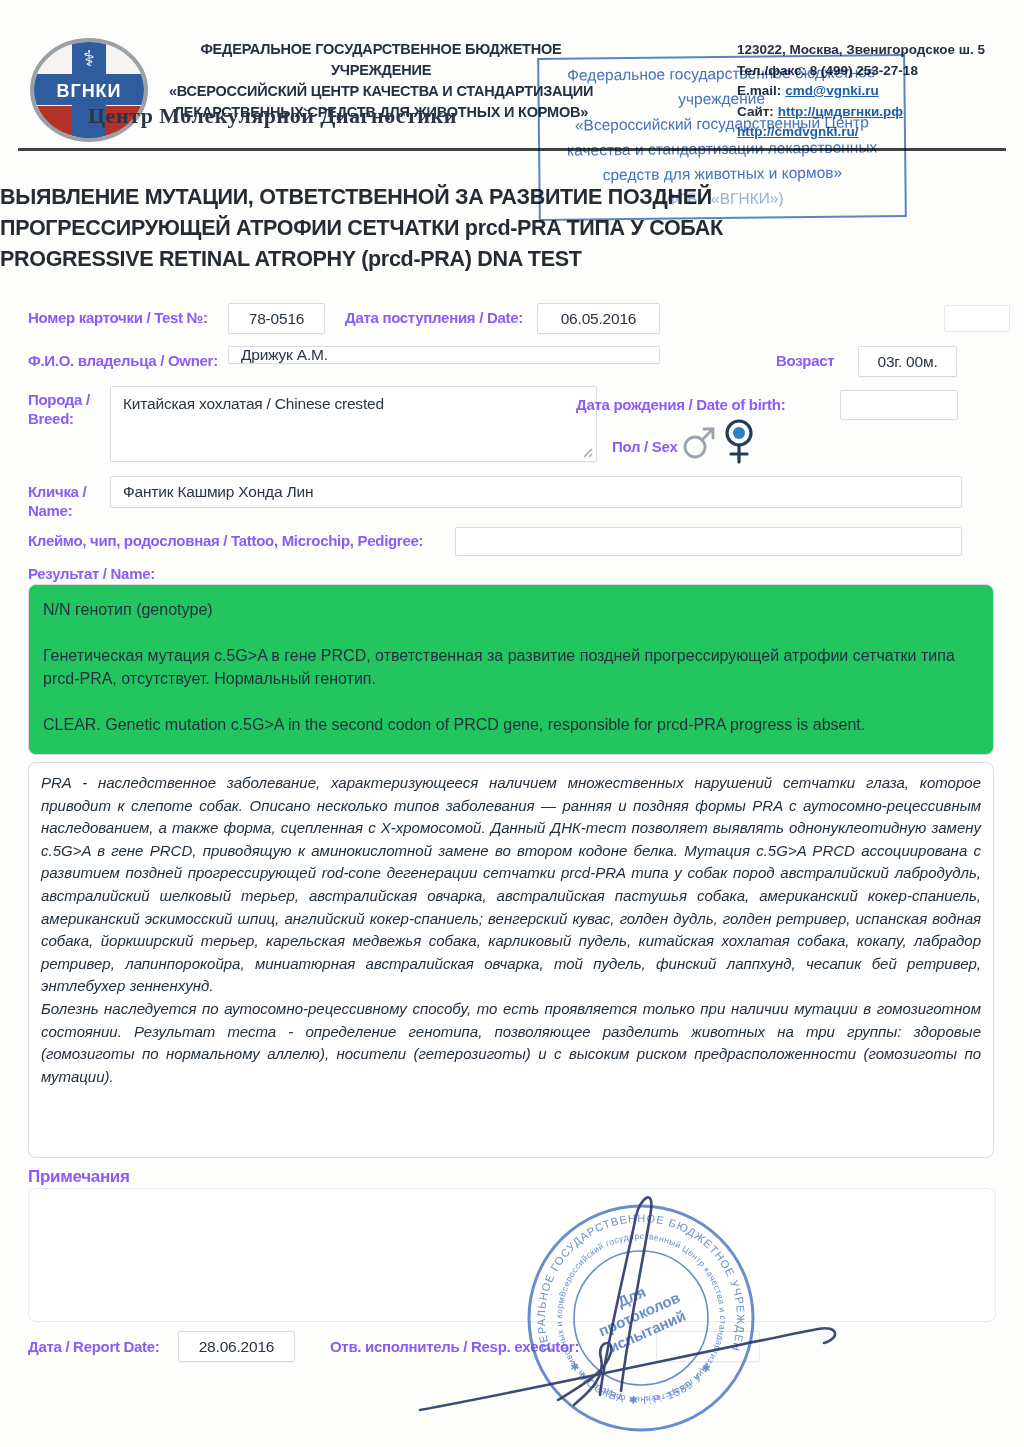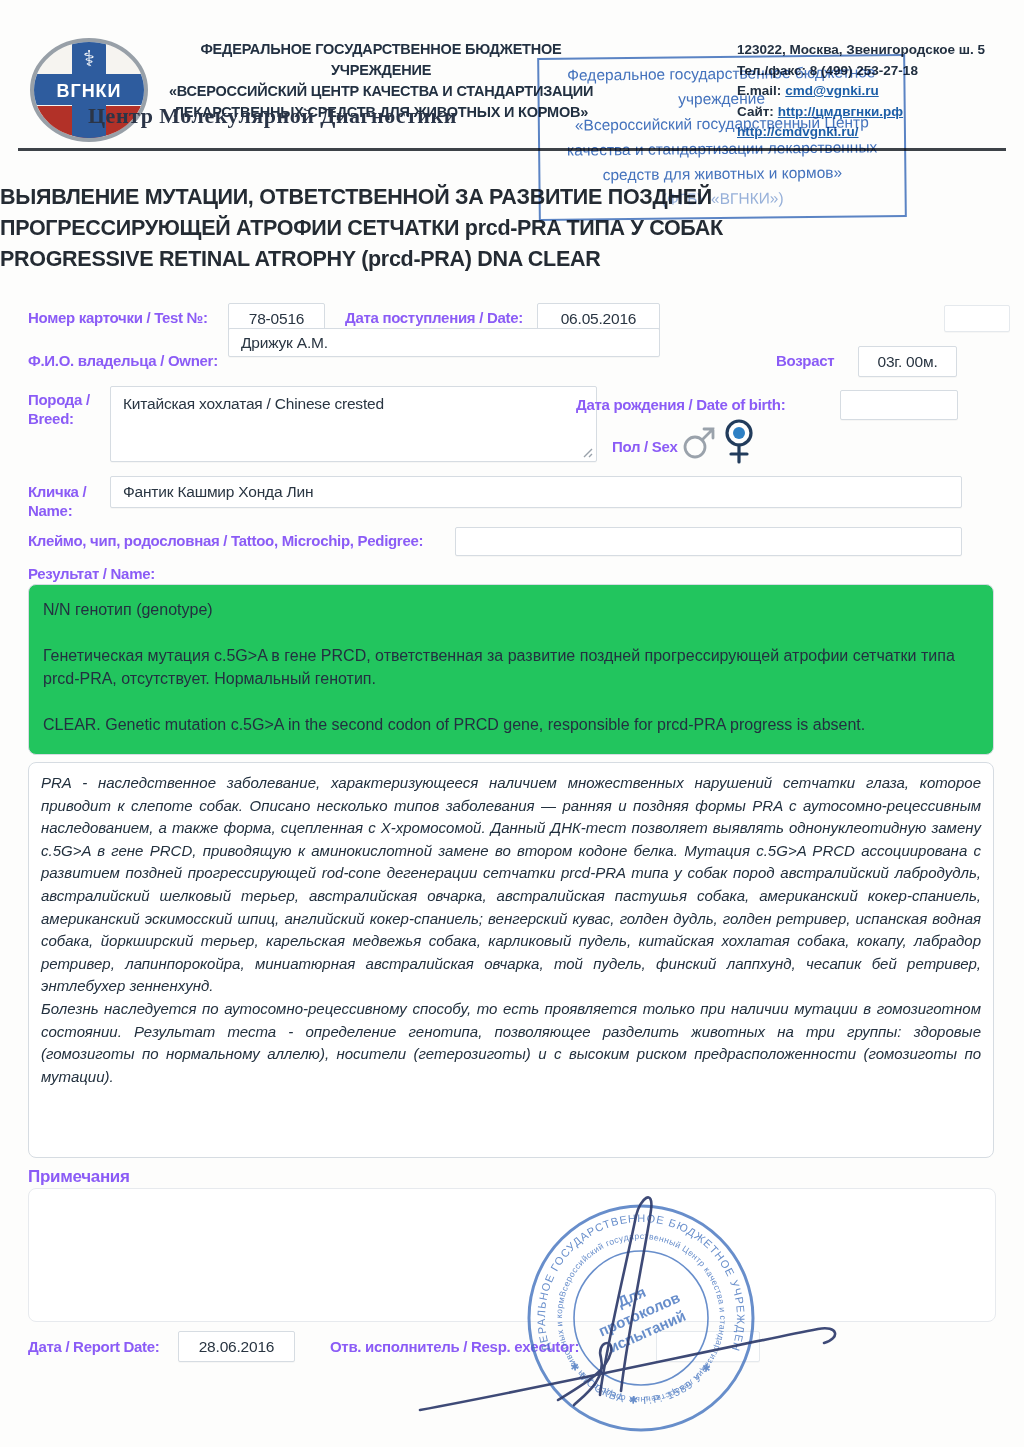--- a/index.html
+++ b/index.html
@@ -26,21 +26,21 @@
   .lbl2{line-height:19px;white-space:normal;}
   .box{position:absolute;background:#fff;border:1.5px solid #d6dce2;border-radius:2px;
        box-shadow:0 1px 1px rgba(0,0,0,0.03);font-size:15.5px;color:#293542;display:flex;
        align-items:center;letter-spacing:-0.2px;box-sizing:border-box;}
   .ctr{justify-content:center;}
   .pad{padding-left:12px;}
   .faintbox{border-color:#e5e9ed;}
   #lbl-testno{left:28px;top:309px;} #box-testno{left:228px;top:303px;width:97px;height:31px;}
   #lbl-date{left:345px;top:309px;}  #box-date{left:537px;top:303px;width:123px;height:31px;}
   #box-extra{left:944px;top:305px;width:66px;height:27px;}
-  #lbl-owner{left:28px;top:352px;}  #box-owner{left:228px;top:328px;width:432px;height:29px;}
+  #lbl-owner{left:28px;top:352px;}  #box-owner{left:228px;top:346px;width:432px;height:18px;}
   #lbl-age{left:776px;top:352px;}   #box-age{left:858px;top:346px;width:99px;height:31px;}
   #lbl-breed{left:28px;top:390px;width:80px;}
   #box-breed{left:110px;top:386px;width:487px;height:76px;align-items:flex-start;padding:8px 12px;}
   #breed-resize{position:absolute;right:3px;bottom:3px;}
   #lbl-birth{left:576px;top:396px;} #box-birth{left:840px;top:390px;width:118px;height:30px;}
   #lbl-sex{left:612px;top:438px;}
   #icon-male{left:682px;top:424px;} #icon-female{left:722px;top:418px;}
   #lbl-name{left:28px;top:482px;width:70px;}
   #box-name{left:110px;top:476px;width:852px;height:32px;}
   #lbl-tattoo{left:28px;top:532px;} #box-tattoo{left:455px;top:527px;width:507px;height:29px;}
@@ -108,21 +108,21 @@
     <div>качества и стандартизации лекарственных</div>
     <div>средств для животных и кормов»</div>
     <div class="faint">(ФГБУ «ВГНКИ»)</div>
   </div>
 
   <div id="divider" class="abs"></div>
 
   <div id="title" class="abs">
     <div>ВЫЯВЛЕНИЕ МУТАЦИИ, ОТВЕТСТВЕННОЙ ЗА РАЗВИТИЕ ПОЗДНЕЙ</div>
     <div>ПРОГРЕССИРУЮЩЕЙ АТРОФИИ СЕТЧАТКИ prcd-PRA ТИПА У СОБАК</div>
-    <div>PROGRESSIVE RETINAL ATROPHY (prcd-PRA) DNA CLEAR</div>
+    <div>PROGRESSIVE RETINAL ATROPHY (prcd-PRA) DNA TEST</div>
   </div>
 
   <div id="lbl-testno" class="lbl">Номер карточки / Test №:</div>
   <div id="box-testno" class="box ctr">78-0516</div>
   <div id="lbl-date" class="lbl">Дата поступления / Date:</div>
   <div id="box-date" class="box ctr">06.05.2016</div>
   <div id="box-extra" class="box faintbox"></div>
 
   <div id="lbl-owner" class="lbl">Ф.И.О. владельца / Owner:</div>
   <div id="box-owner" class="box pad">Дрижук А.М.</div>

